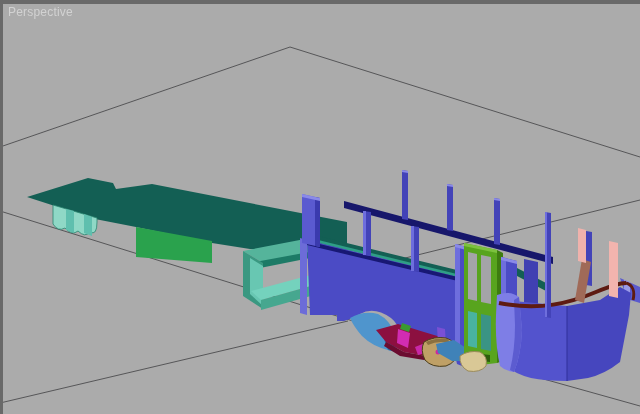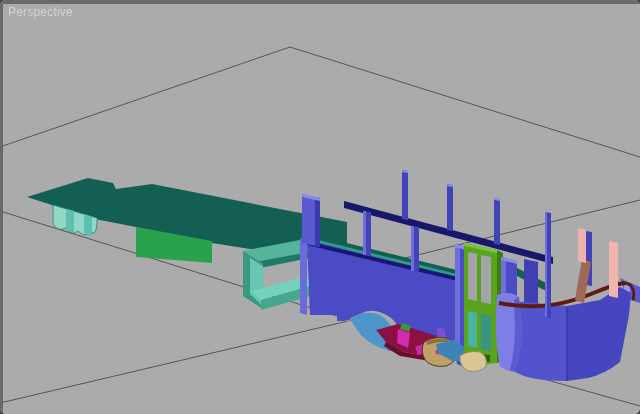--- a/index.html
+++ b/index.html
@@ -1,16 +1,16 @@
 <!DOCTYPE html>
 <html style="--bg: #ababab; --border: #696969; --label: #d2d2d2; --grid: #565658; --tealDeck: #135f54; --tealEdge: #2f9e86; --skirtGreen: #2aa24d; --aqua: #8fd8c6; --aquaStripe: #5fbfae; --aquaEdge: #2a8570; --chanTop: #55b49b; --chanLeg: #3a9881; --chanInner: #68c7b2; --chanLight: #74d2bd; --chanFront: #46a78f; --chanDark: #1d7a66; --navyRail: #17176b; --navyLine: #181874; --postBlue: #4343b8; --postCap: #8a8ae8; --postLight: #6e6edd; --wallBlue: #4b4bc5; --wallFace: #6c6cd8; --pillarLight: #5a5ad0; --pillarDark: #3a3aae; --farPost: #4040b2; --steel: #4f95cd; --steelDark: #2f6fa8; --steel2: #3f82b8; --maroon: #8c1040; --maroonDark: #6b0c30; --magenta: #d12cb2; --magenta2: #c828a8; --hubMagenta: #cc2aa0; --sliverGreen: #3a9a32; --purple: #7a50d4; --tan: #bfa066; --tanShade: #8a7040; --tanStroke: #4a3c1a; --tanLight: #d9c896; --tanLightStroke: #9a8a5a; --frameGreen: #58a41e; --frameSide: #3e7c10; --frameCap: #7cc23e; --slotGray: #a4a4a8; --slotTeal: #49b3a0; --slotTealDark: #3a9484; --slotDark: #2d5e0b; --cabMain: #5353cd; --cabRight: #4646be; --cabLight: #7e7ee6; --cabShade: #5c5cd0; --cabSeam: #31319a; --wedge: #5a5ace; --periwinkle: #9a9ae8; --railMaroon: #5e1b12; --pink: #f0b2ac; --pink2: #f2b4ae; --brown: #a06a58;"><head>
 <meta charset="utf-8">
 <style>
   html,body{margin:0;padding:0;background:#444;}
-  #stage{position:relative;width:640px;height:414px;overflow:hidden;font-family:"Liberation Sans",sans-serif;background:var(--bg,#ababab);border-radius:6px;}
+  #stage{position:relative;width:640px;height:414px;overflow:hidden;font-family:"Liberation Sans",sans-serif;background:var(--bg,#ababab);}
   #stage svg{position:absolute;left:0;top:0;display:block;}
   .border-top{position:absolute;left:0;top:0;width:640px;height:4px;background:var(--border,#696969);}
   .border-left{position:absolute;left:0;top:0;width:3px;height:414px;background:var(--border,#696969);}
   #vp-label{position:absolute;left:8px;top:5px;font-size:12px;letter-spacing:.2px;color:var(--label,#d2d2d2);user-select:none;cursor:default;}
 </style>
 </head>
 <body>
 
 <div id="stage">
 

